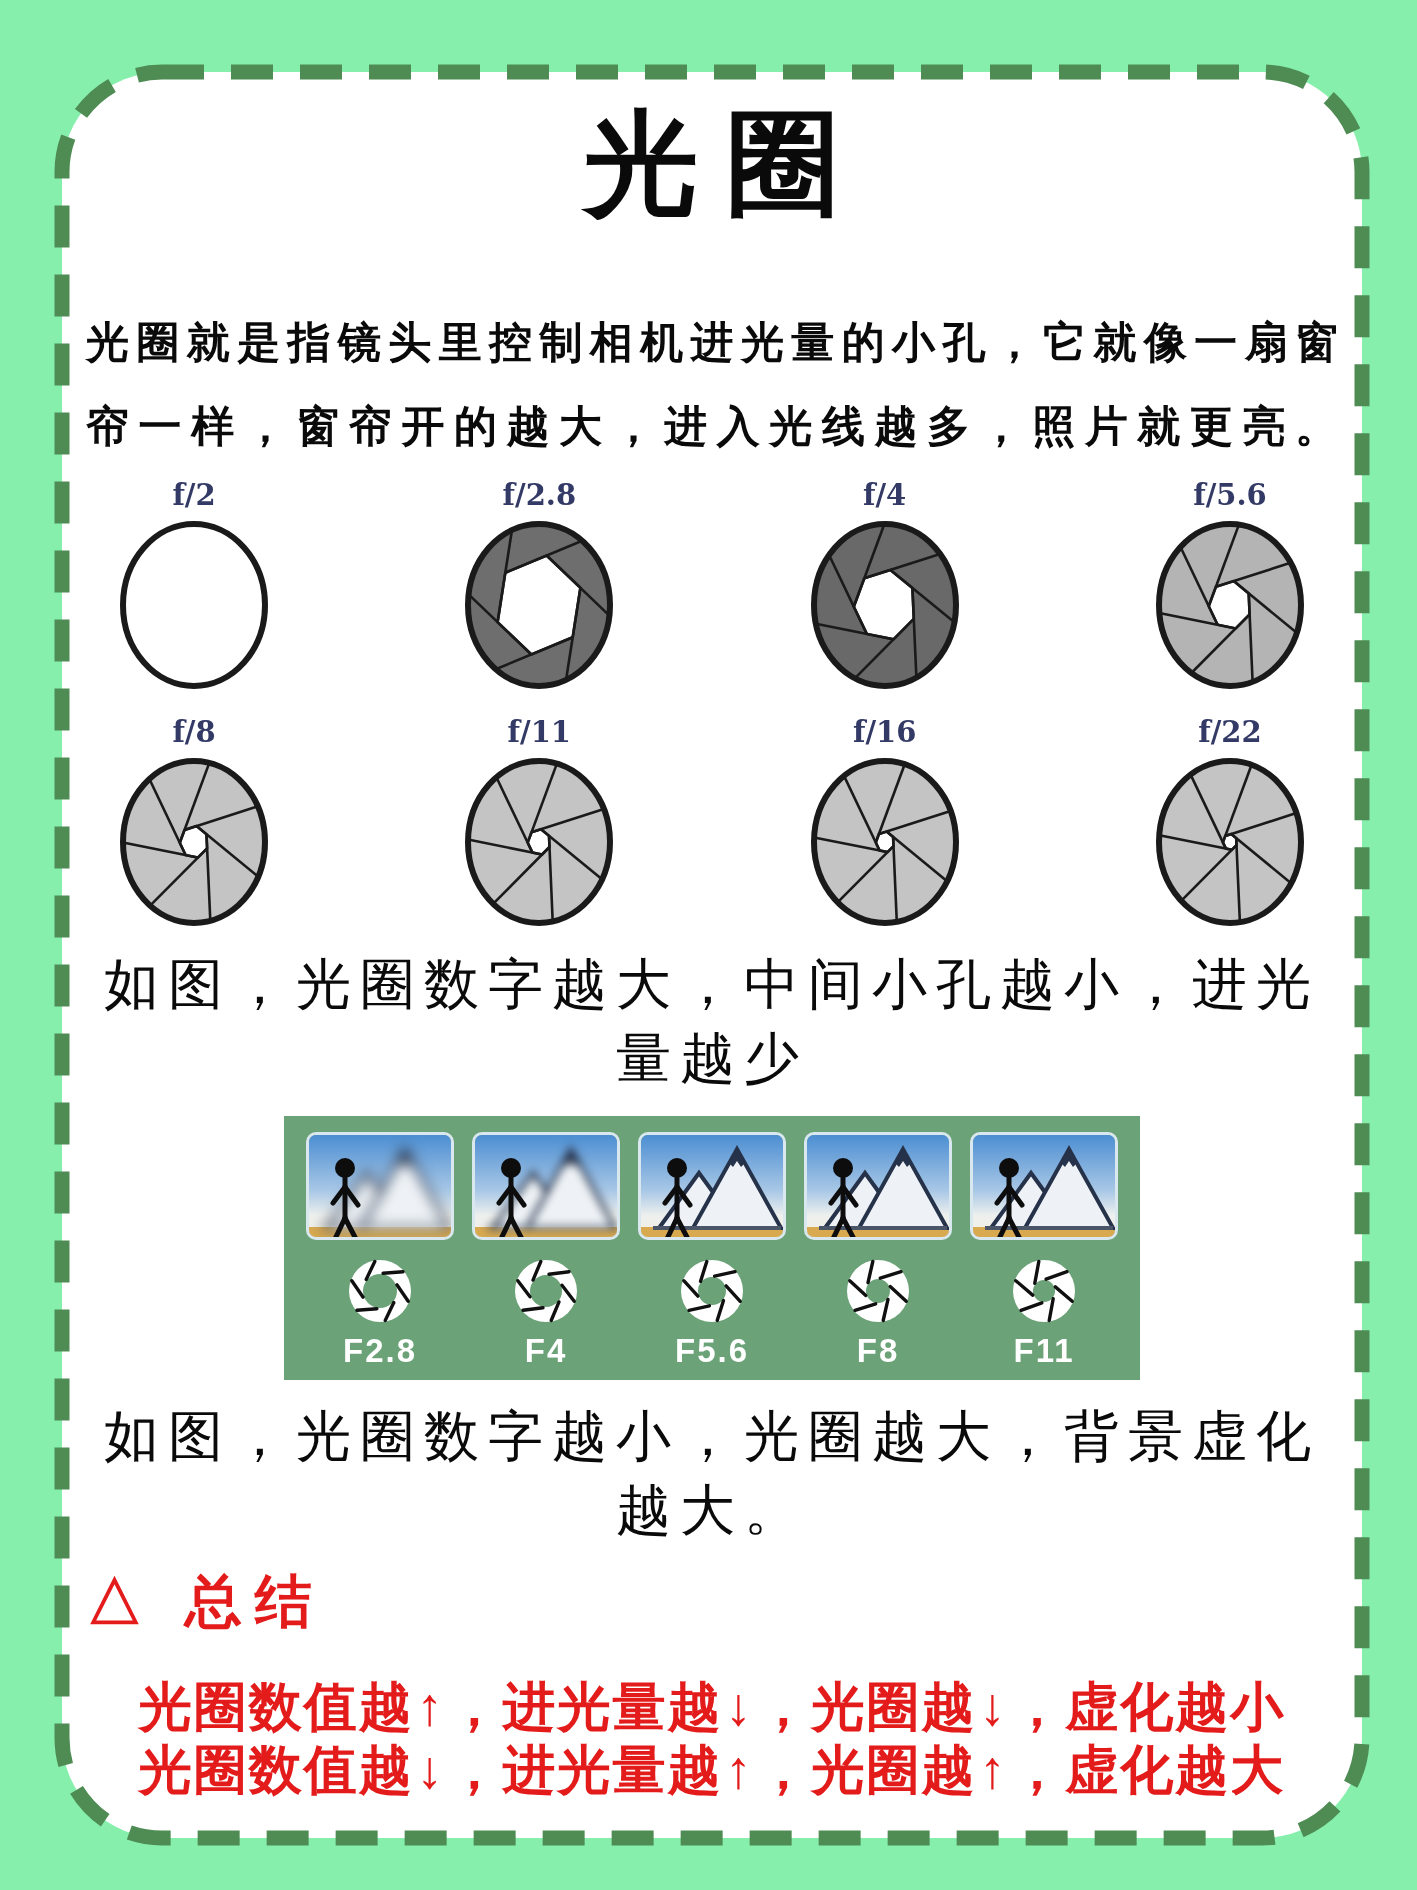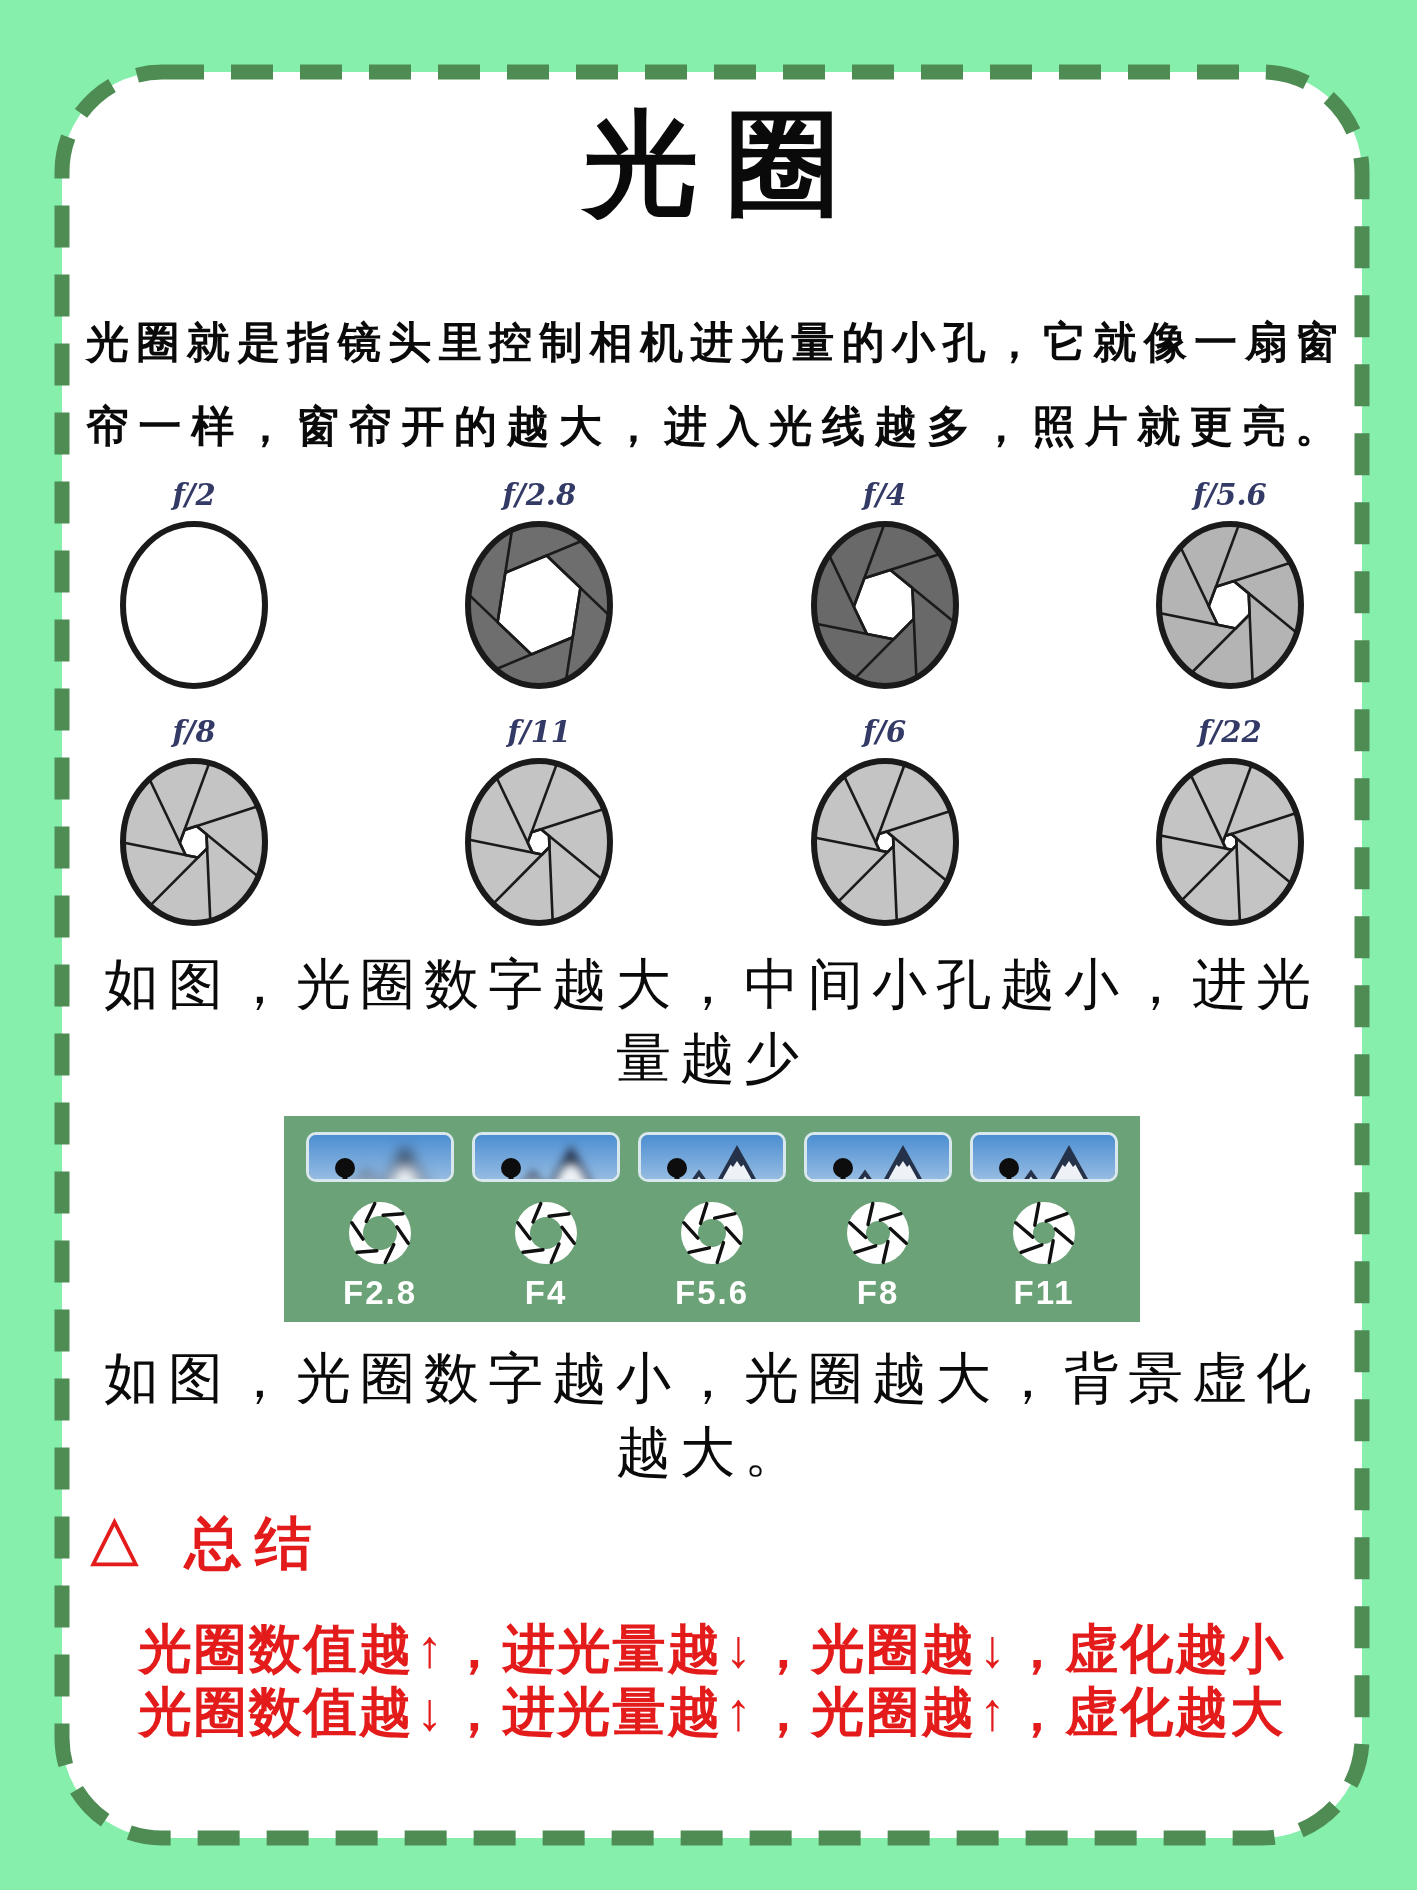--- a/index.html
+++ b/index.html
@@ -25,28 +25,28 @@
   .intro{margin-top:34px;line-height:76px;}
   .h-red{
     font-size:57px;font-weight:900;letter-spacing:13px;margin-top:34px;line-height:1.1;
   }
   .body1{margin-top:20px;line-height:84px;}
   .ap-row{display:flex;justify-content:space-between;padding:0 30px;}
   .ap-row1{margin-top:10px;}
   .ap-row2{margin-top:22px;}
   .ap-fig{display:flex;flex-direction:column;align-items:center;}
   .ap-label{
-    font-family:"DejaVu Serif",serif;font-style:italic;font-weight:700;
+    font-family:"DejaVu Serif",serif;font-weight:700;
     font-size:29px;color:#333a66;margin-bottom:5px;
   }
   .caption{
     font-size:55px;font-weight:400;text-align:center;letter-spacing:9px;margin-top:18px;
   }
   .dof-strip{
-    width:856px;margin:20px auto 0;box-sizing:border-box;height:206px;
+    width:856px;margin:20px auto 0;box-sizing:border-box;height:264px;
     display:flex;justify-content:space-between;align-items:stretch;
     padding:16px 22px 10px;
   }
   .dof-cell{display:flex;flex-direction:column;align-items:center;}
   .dof-thumb{
     width:142px;height:112px;border-radius:10px;overflow:hidden;
     border:3px solid #d9e7ef;line-height:0;
   }
   .dof-label{
     color:#fff;font-weight:700;font-size:33px;letter-spacing:2px;margin-top:4px;
@@ -152,21 +152,21 @@
             <line x1="80.0" y1="75.2" x2="141.0" y2="125.3" stroke="#1a1a1a" stroke-width="2.6"></line>
             <line x1="88.0" y1="81.8" x2="91.7" y2="167.5" stroke="#1a1a1a" stroke-width="2.6"></line>
             <line x1="88.5" y1="93.0" x2="32.1" y2="149.8" stroke="#1a1a1a" stroke-width="2.6"></line>
             <line x1="81.1" y1="100.5" x2="7.0" y2="85.6" stroke="#1a1a1a" stroke-width="2.6"></line>
             <line x1="71.4" y1="98.5" x2="35.4" y2="23.2" stroke="#1a1a1a" stroke-width="2.6"></line>
             <line x1="66.7" y1="88.6" x2="95.9" y2="9.6" stroke="#1a1a1a" stroke-width="2.6"></line>
             <line x1="70.5" y1="78.3" x2="142.9" y2="55.1" stroke="#1a1a1a" stroke-width="2.6"></line>
           </svg>
      </figure>
         <figure class="ap-fig" style="margin:0">
-       <div class="ap-label" style="color: rgb(51, 58, 102);">f/6</div>
+       <div class="ap-label" style="color: rgb(51, 58, 102);">f/16</div>
        <svg width="156" height="176" viewBox="0 0 156 176">
             <ellipse cx="78" cy="88" rx="71" ry="81" fill="#c4c4c4" stroke="#1a1a1a" stroke-width="6"></ellipse>
             <polygon points="79.6,77.6 86.1,83.0 86.5,92.1 80.5,98.1 72.6,96.5 68.8,88.5 71.9,80.1" fill="#ffffff" stroke="#1a1a1a" stroke-width="2.6"></polygon>
             <line x1="79.6" y1="77.6" x2="140.1" y2="127.3" stroke="#1a1a1a" stroke-width="2.6"></line>
             <line x1="86.1" y1="83.0" x2="89.8" y2="167.9" stroke="#1a1a1a" stroke-width="2.6"></line>
             <line x1="86.5" y1="92.1" x2="30.6" y2="148.3" stroke="#1a1a1a" stroke-width="2.6"></line>
             <line x1="80.5" y1="98.1" x2="7.1" y2="83.4" stroke="#1a1a1a" stroke-width="2.6"></line>
             <line x1="72.6" y1="96.5" x2="37.0" y2="21.9" stroke="#1a1a1a" stroke-width="2.6"></line>
             <line x1="68.8" y1="88.5" x2="97.7" y2="10.2" stroke="#1a1a1a" stroke-width="2.6"></line>
             <line x1="71.9" y1="80.1" x2="143.6" y2="57.1" stroke="#1a1a1a" stroke-width="2.6"></line>

